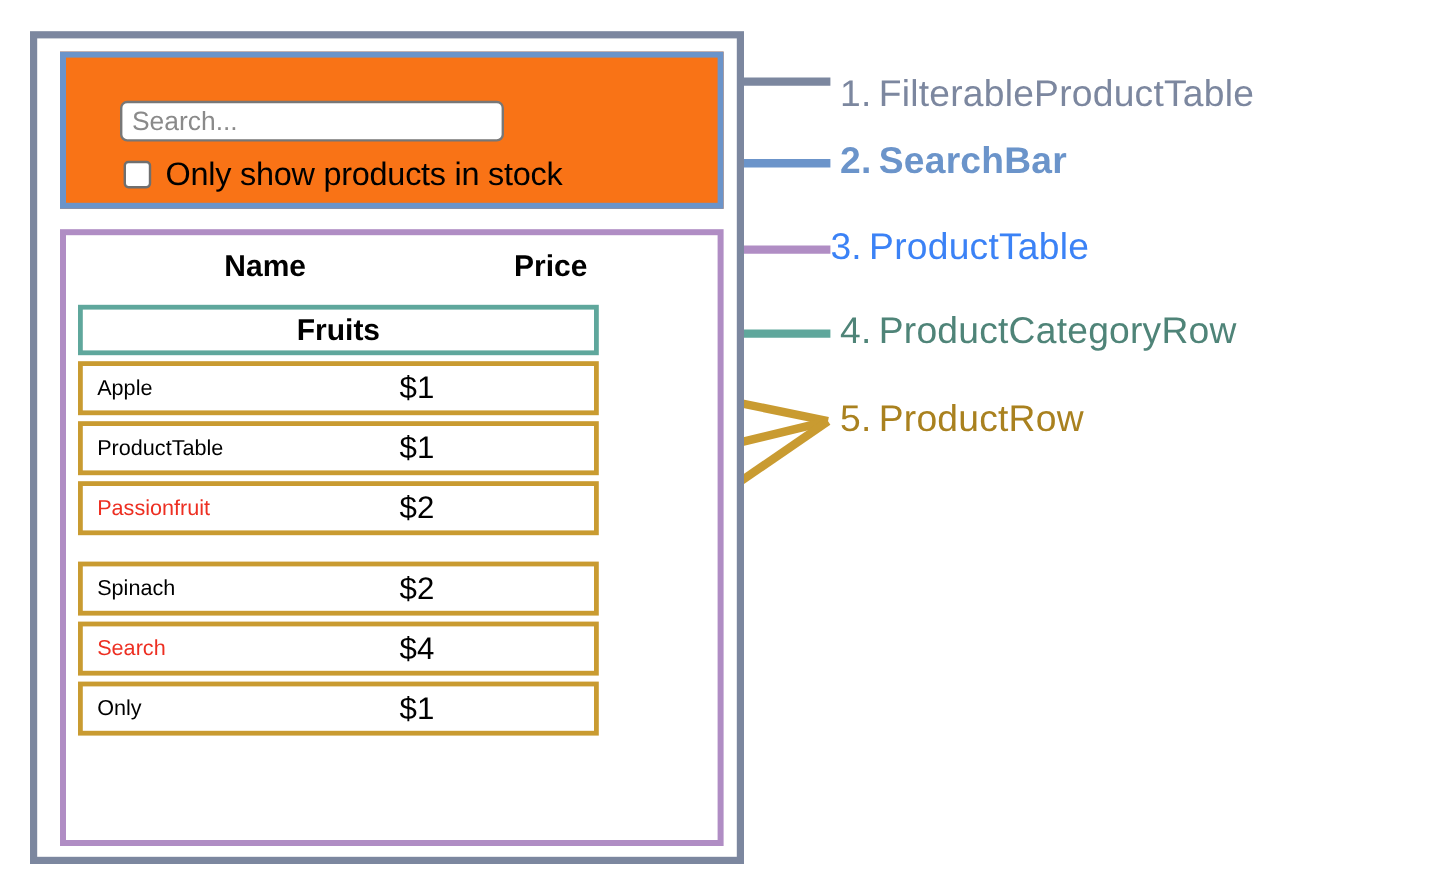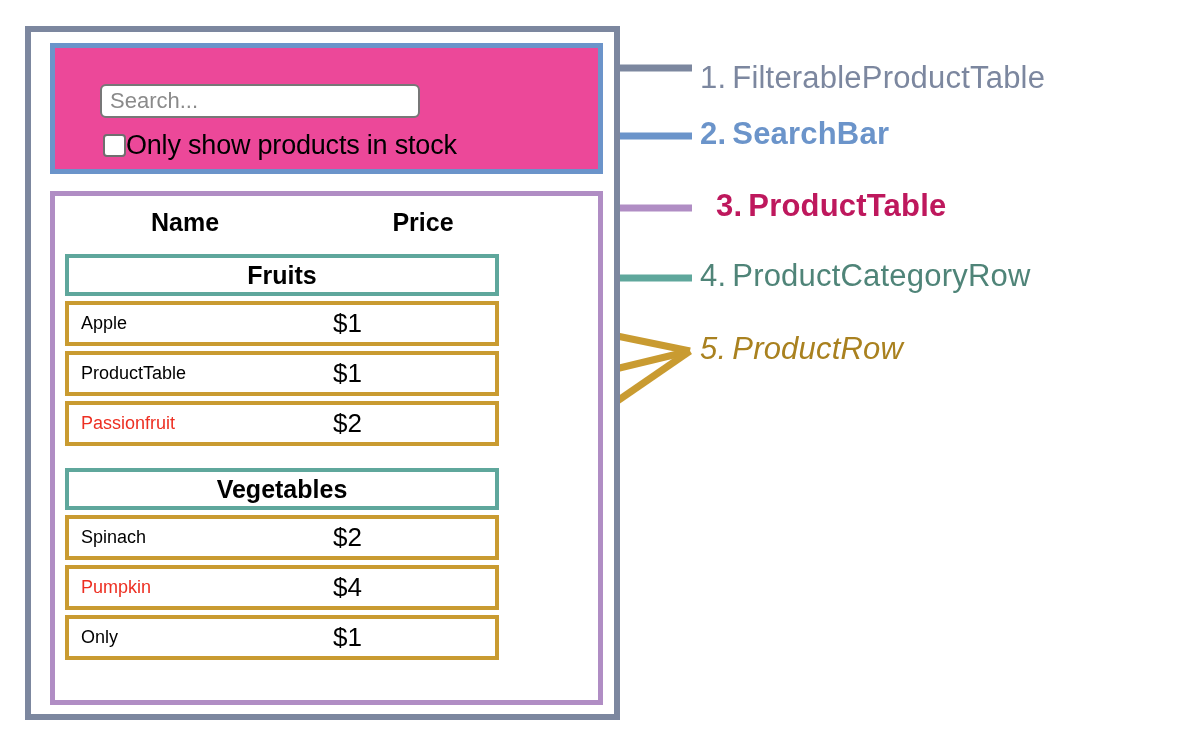--- a/index.html
+++ b/index.html
@@ -40,21 +40,21 @@
 
   
   .box-searchbar {
     position: absolute;
     left: 45px;
     top: 38px;
     width: 553px;
     height: 131px;
     border: 5px solid #6b94ca;
     box-sizing: border-box;
-    background: #ec4899;
+    background: #f97316;
   }
   .search-input {
     position: absolute;
     left: 45px;
     top: 36px;
     width: 320px;
     height: 34px;
     border: 2px solid #777777;
     border-radius: 6px;
     box-sizing: border-box;
@@ -68,20 +68,21 @@
     outline: none;
   }
   .search-input::placeholder { color: #8a8a8a; opacity: 1; }
 
   .checkbox-row {
     position: absolute;
     left: 48px;
     top: 82px;
     display: flex;
     align-items: center;
+    gap: 12px;
   }
   .checkbox-box {
     width: 23px;
     height: 23px;
     border: 2px solid #6f6f6f;
     border-radius: 4px;
     background: #ffffff;
     box-sizing: border-box;
     flex: 0 0 auto;
   }
@@ -107,21 +108,21 @@
   .table-header {
     position: absolute;
     left: 0;
     top: 12px;
     width: 100%;
     display: flex;
     font-size: 25px;
     font-weight: bold;
     color: #000000;
   }
-  .th-name { width: 260px; text-align: center; }
+  .th-name { width: 260px; text-align: center; padding-left: 36px; }
   .th-price { width: 180px; text-align: center; padding-left: 18px; }
 
   .rows-area {
     position: absolute;
     left: 10px;
     top: 58px;
     width: 434px;
   }
 
   
@@ -222,54 +223,53 @@
           <span class="pr-price">$1</span>
         </div>
 
         <div class="product-row">
           <span class="pr-name out-of-stock">Passionfruit</span>
           <span class="pr-price">$2</span>
         </div>
 
         <div class="group-gap"></div>
 
-        <div class="category-row">Vegetables</div>
 
         <div class="product-row">
           <span class="pr-name">Spinach</span>
           <span class="pr-price">$2</span>
         </div>
 
         <div class="product-row">
-          <span class="pr-name out-of-stock">Pumpkin</span>
+          <span class="pr-name out-of-stock">Search</span>
           <span class="pr-price">$4</span>
         </div>
 
         <div class="product-row">
           <span class="pr-name">Only</span>
           <span class="pr-price">$1</span>
         </div>
 
       </div>
     </div>
   </div>
 
   <div class="legend-item" style="left:700px; top:60px; color:#7c879f;">
     <span class="legend-num">1.</span><span>FilterableProductTable</span>
   </div>
 
   <div class="legend-item" style="left:700px; top:116px; color:#6b94ca;font-weight:bold;">
     <span class="legend-num">2.</span><span>SearchBar</span>
   </div>
 
-  <div class="legend-item" style="left:716px; top:188px; color:#be185d;font-weight:bold;">
+  <div class="legend-item" style="left:692px; top:188px; color:#3b82f6;">
     <span class="legend-num">3.</span><span>ProductTable</span>
   </div>
 
   <div class="legend-item" style="left:700px; top:258px; color:#4f8478;">
     <span class="legend-num">4.</span><span>ProductCategoryRow</span>
   </div>
 
-  <div class="legend-item" style="left:700px; top:331px; color:#a9811f;font-style:italic;">
+  <div class="legend-item" style="left:700px; top:331px; color:#a9811f;">
     <span class="legend-num">5.</span><span>ProductRow</span>
   </div>
 
 </div>
 
 </body></html>

